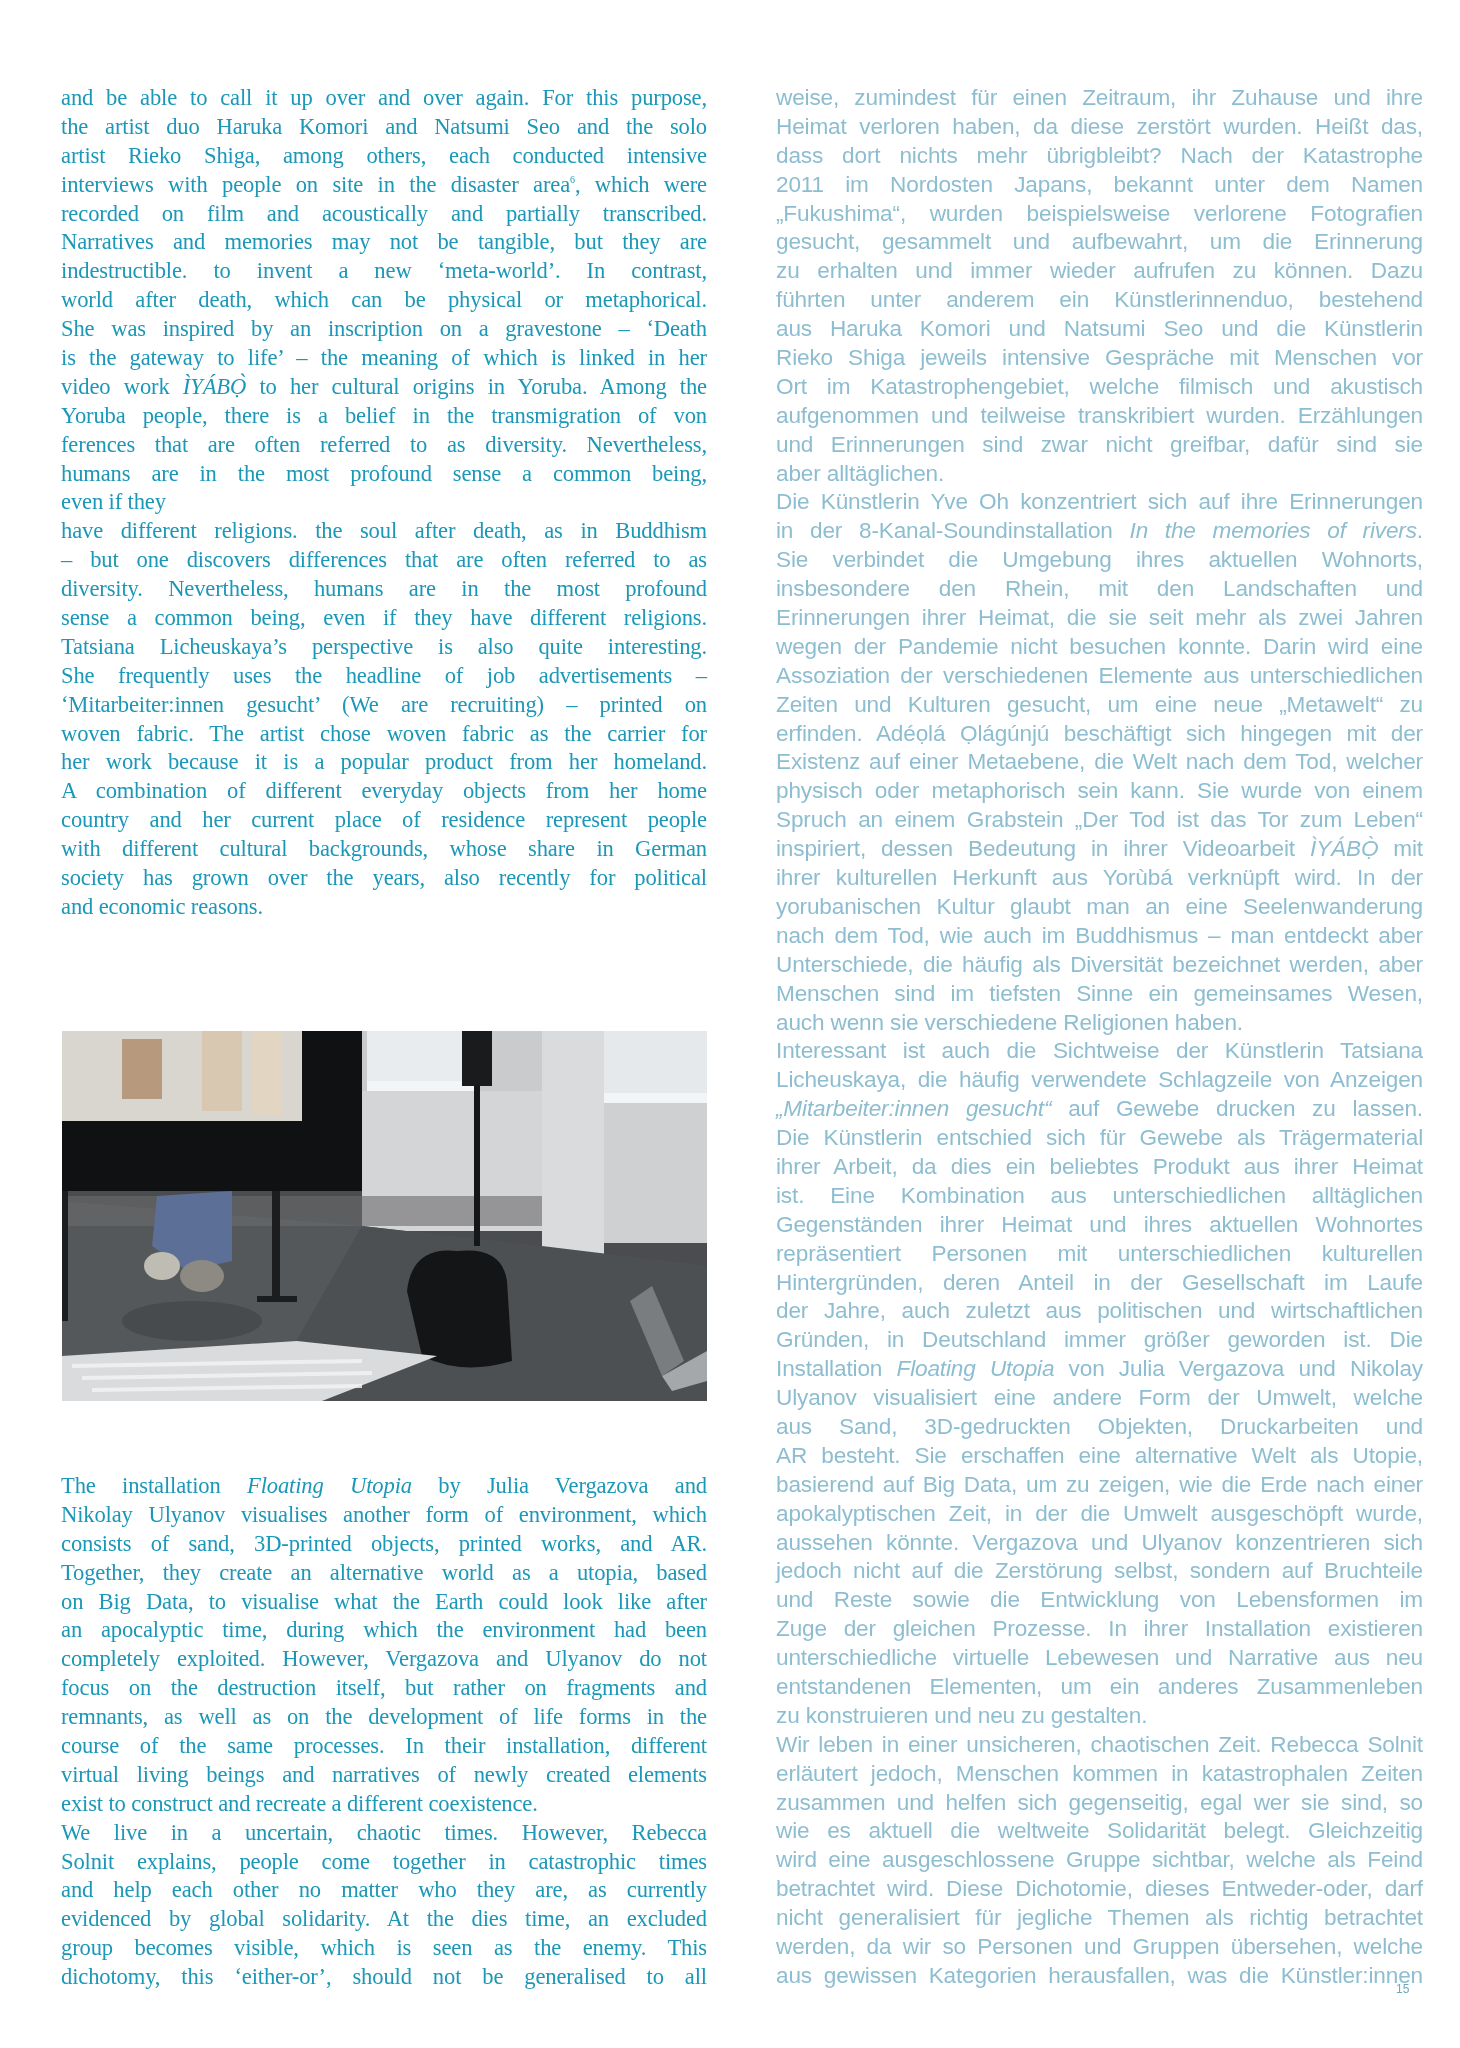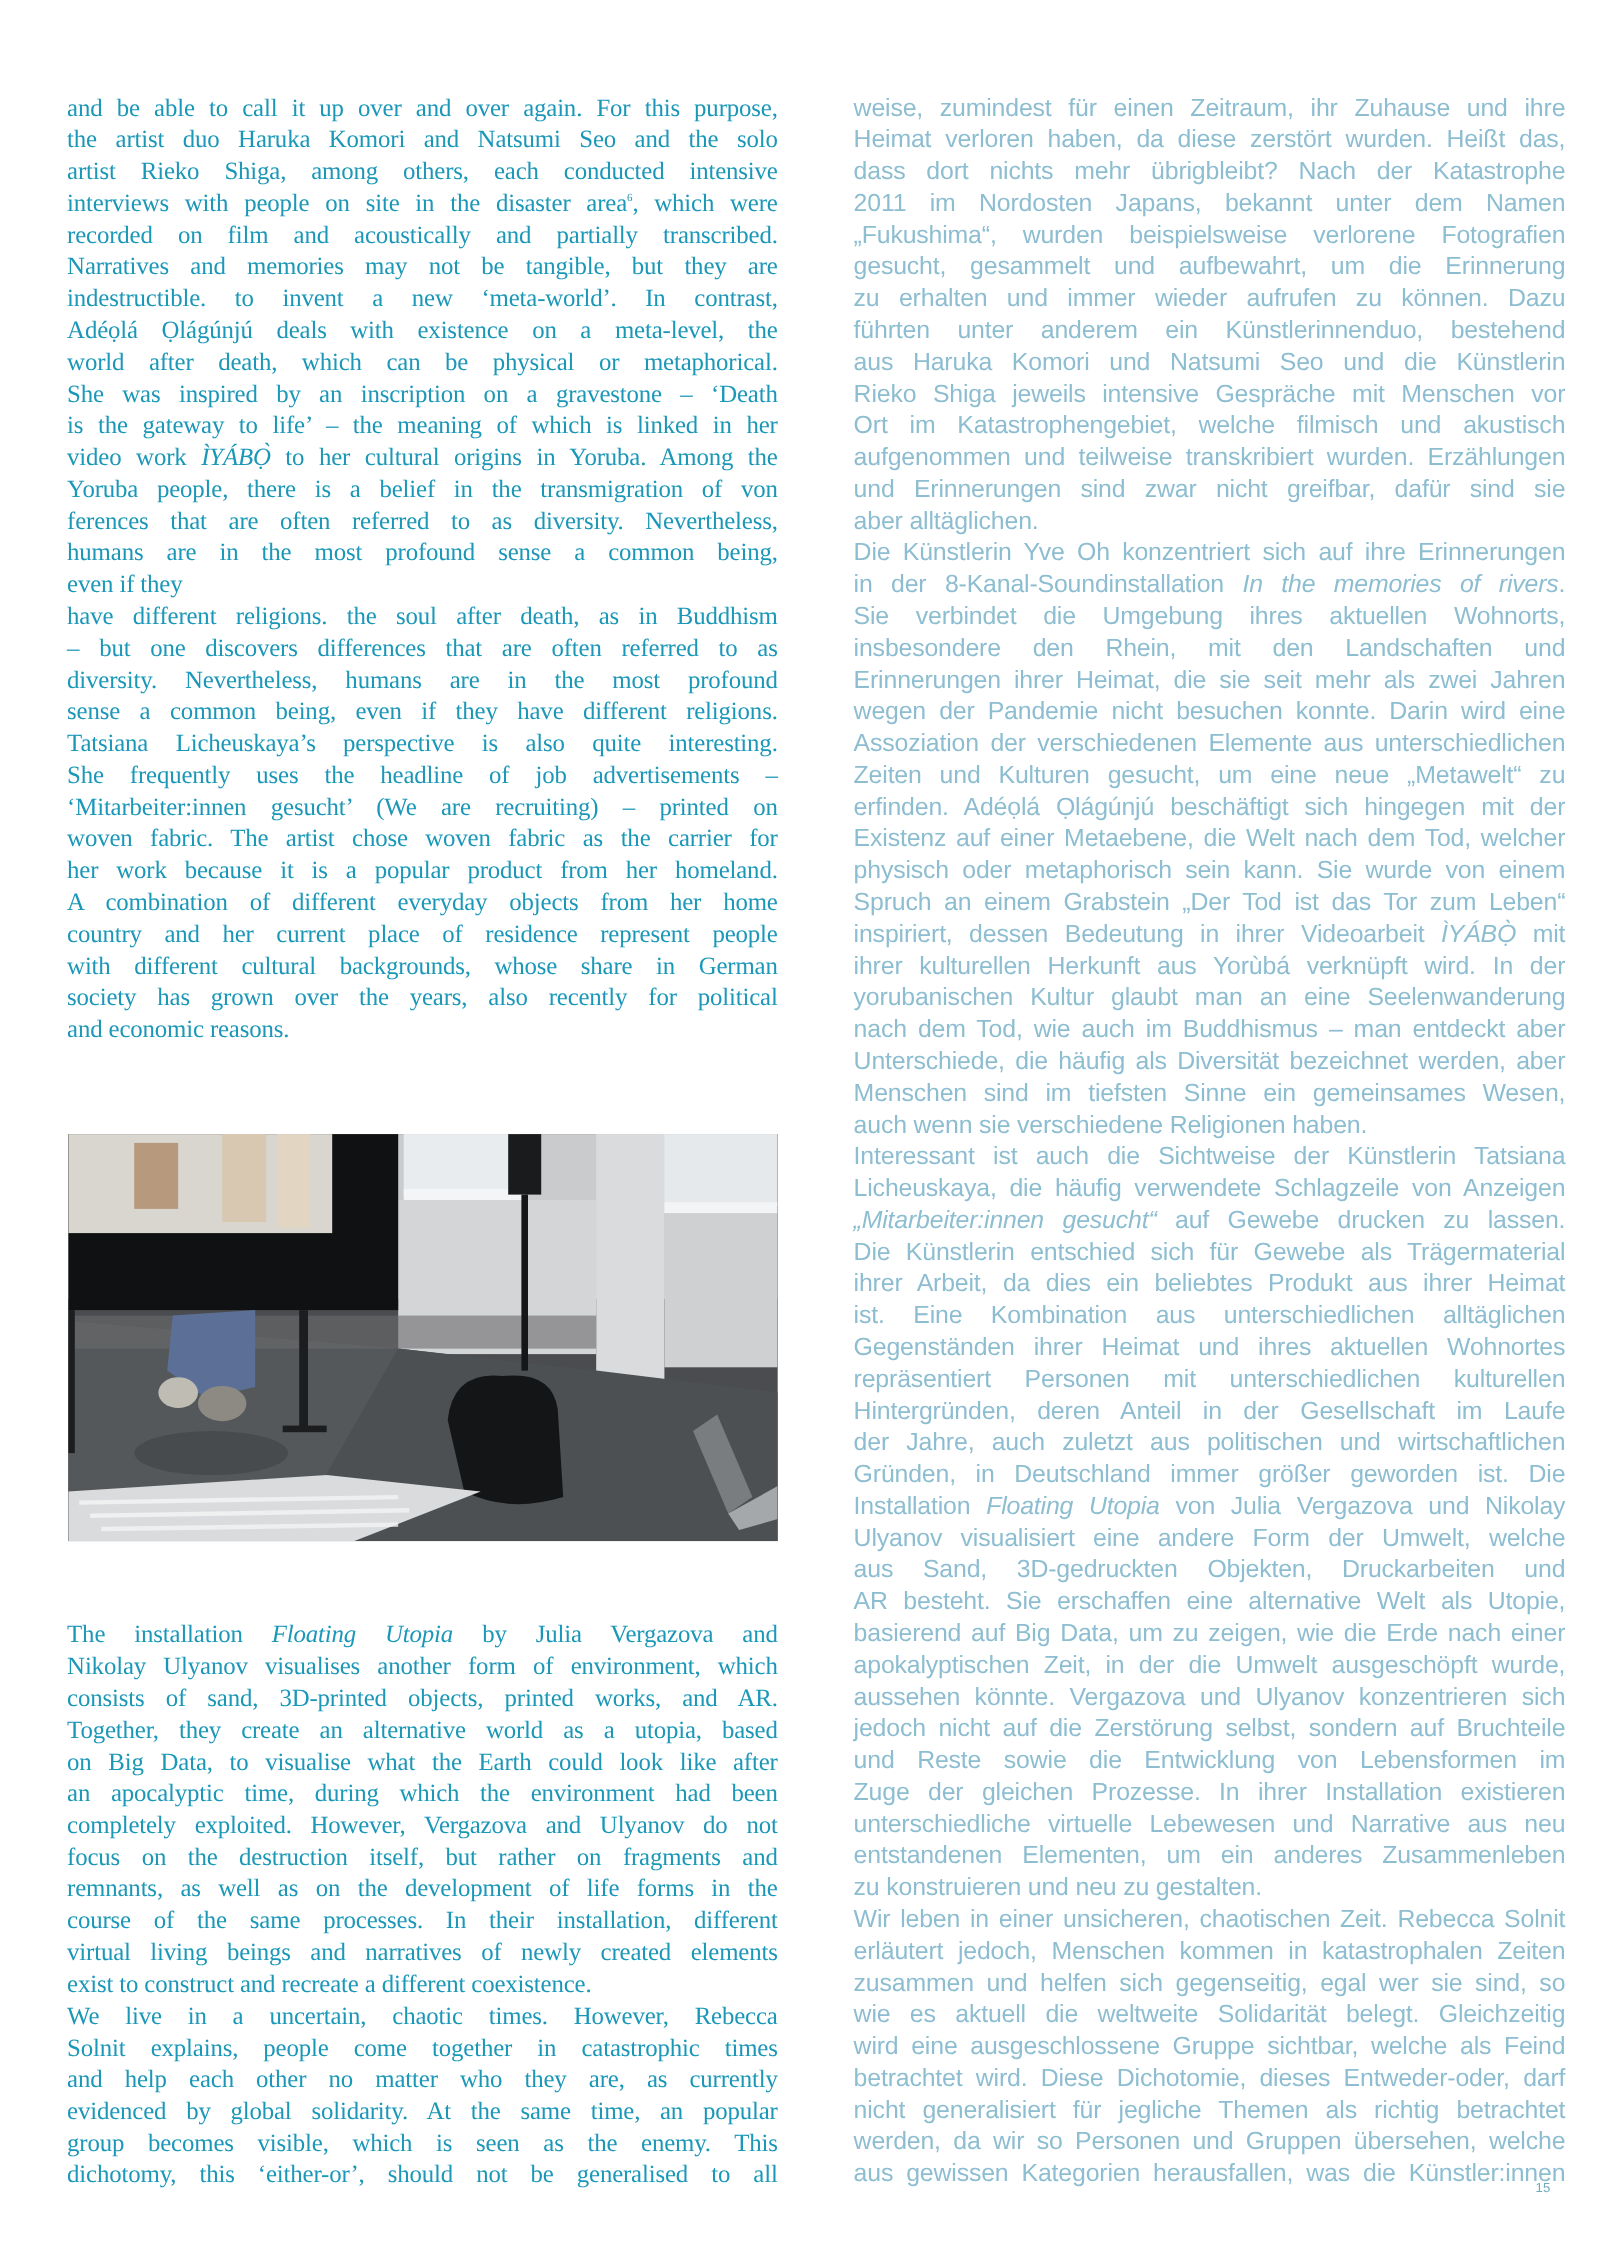--- a/index.html
+++ b/index.html
@@ -22,21 +22,20 @@
 <body>
 
 <div class="col col-left" id="left-top">
     <span class="line">and be able to call it up over and over again. For this purpose,</span>
     <span class="line">the artist duo Haruka Komori and Natsumi Seo and the solo</span>
     <span class="line">artist Rieko Shiga, among others, each conducted intensive</span>
     <span class="line">interviews with people on site in the disaster area<sup>6</sup>, which were</span>
     <span class="line">recorded on film and acoustically and partially transcribed.</span>
     <span class="line">Narratives and memories may not be tangible, but they are</span>
     <span class="line">indestructible. to invent a new ‘meta-world’. In contrast,</span>
-    <span class="line">Adéọlá Ọlágúnjú deals with existence on a meta-level, the</span>
     <span class="line">world after death, which can be physical or metaphorical.</span>
     <span class="line">She was inspired by an inscription on a gravestone – ‘Death</span>
     <span class="line">is the gateway to life’ – the meaning of which is linked in her</span>
     <span class="line">video work <i>ÌYÁBỌ̀</i> to her cultural origins in Yoruba. Among the</span>
     <span class="line">Yoruba people, there is a belief in the transmigration of von</span>
     <span class="line">ferences that are often referred to as diversity. Nevertheless,</span>
     <span class="line">humans are in the most profound sense a common being,</span>
     <span class="line last">even if they</span>
     <span class="line">have different religions. the soul after death, as in Buddhism</span>
     <span class="line">– but one discovers differences that are often referred to as</span>
@@ -115,21 +114,21 @@
     <span class="line">an apocalyptic time, during which the environment had been</span>
     <span class="line">completely exploited. However, Vergazova and Ulyanov do not</span>
     <span class="line">focus on the destruction itself, but rather on fragments and</span>
     <span class="line">remnants, as well as on the development of life forms in the</span>
     <span class="line">course of the same processes. In their installation, different</span>
     <span class="line">virtual living beings and narratives of newly created elements</span>
     <span class="line last">exist to construct and recreate a different coexistence.</span>
     <span class="line">We live in a uncertain, chaotic times. However, Rebecca</span>
     <span class="line">Solnit explains, people come together in catastrophic times</span>
     <span class="line">and help each other no matter who they are,  as currently</span>
-    <span class="line">evidenced by global solidarity. At the same time, an popular</span>
+    <span class="line">evidenced by global solidarity. At the dies time, an excluded</span>
     <span class="line">group becomes visible, which is seen as the enemy. This</span>
     <span class="line">dichotomy, this ‘either-or’, should not be generalised to all</span>
   </div>
 
 <div class="col col-right" id="right-col">
     <span class="line">weise, zumindest für einen Zeitraum, ihr Zuhause und ihre</span>
     <span class="line">Heimat verloren haben, da diese zerstört wurden. Heißt das,</span>
     <span class="line">dass dort nichts mehr übrigbleibt? Nach der Katastrophe</span>
     <span class="line">2011 im Nordosten Japans, bekannt unter dem Namen</span>
     <span class="line">„Fukushima“, wurden beispielsweise verlorene Fotografien</span>

